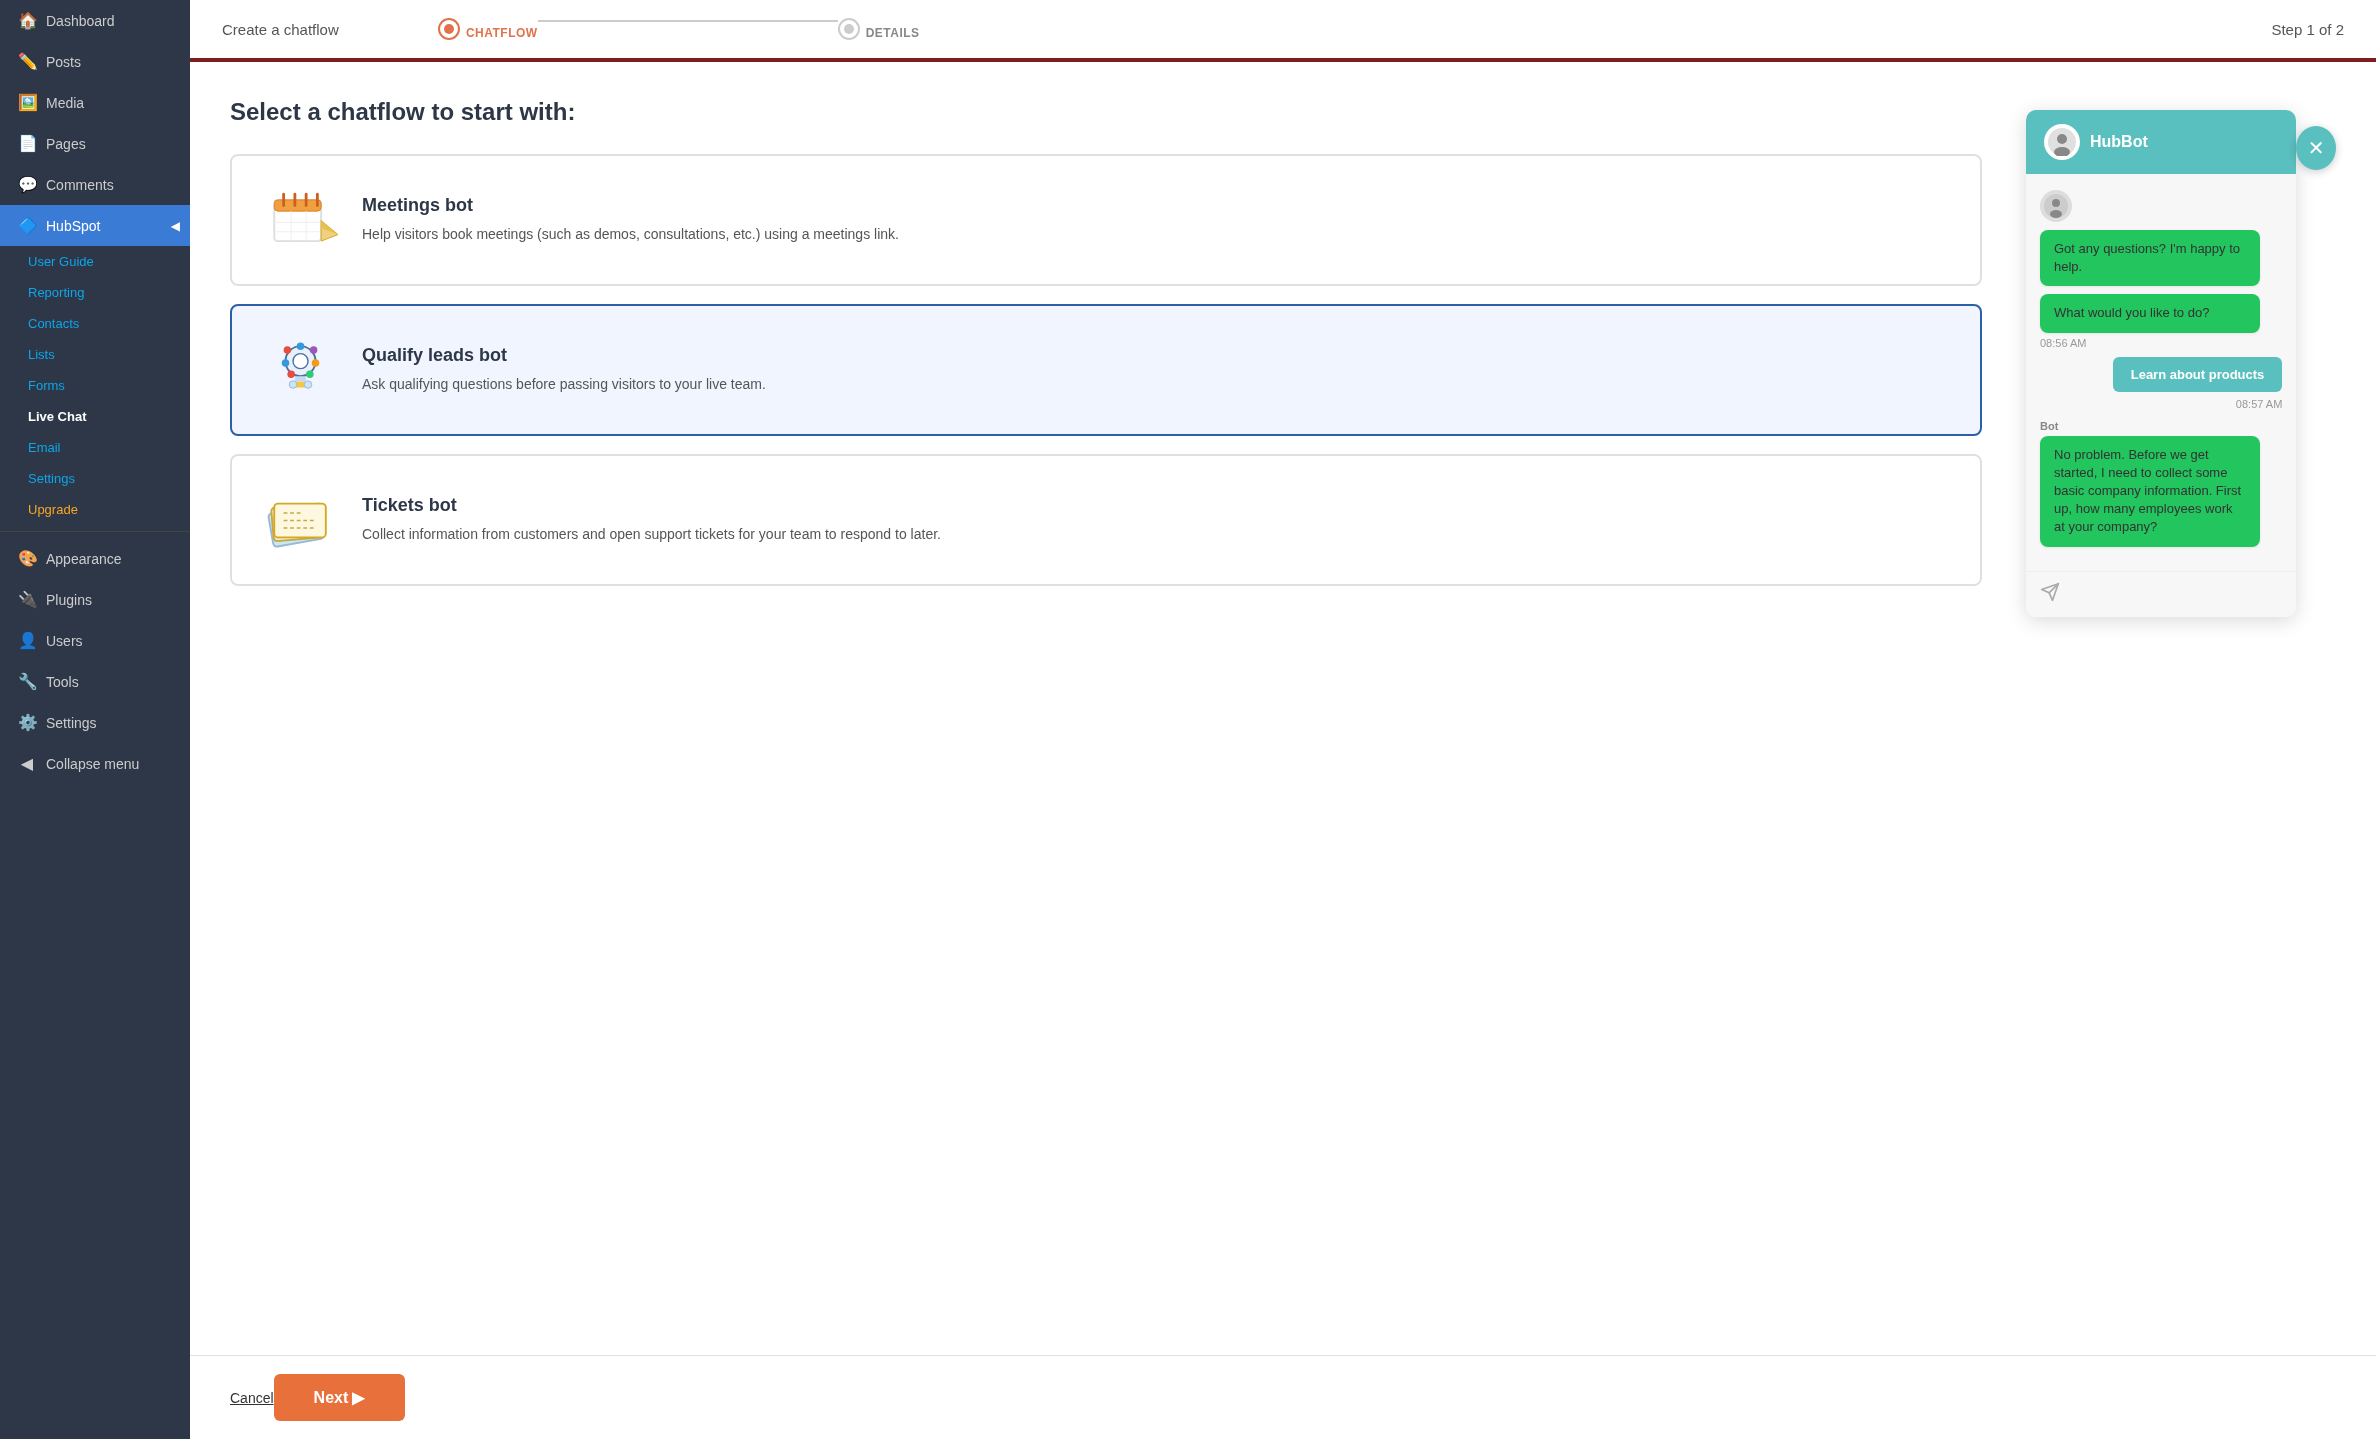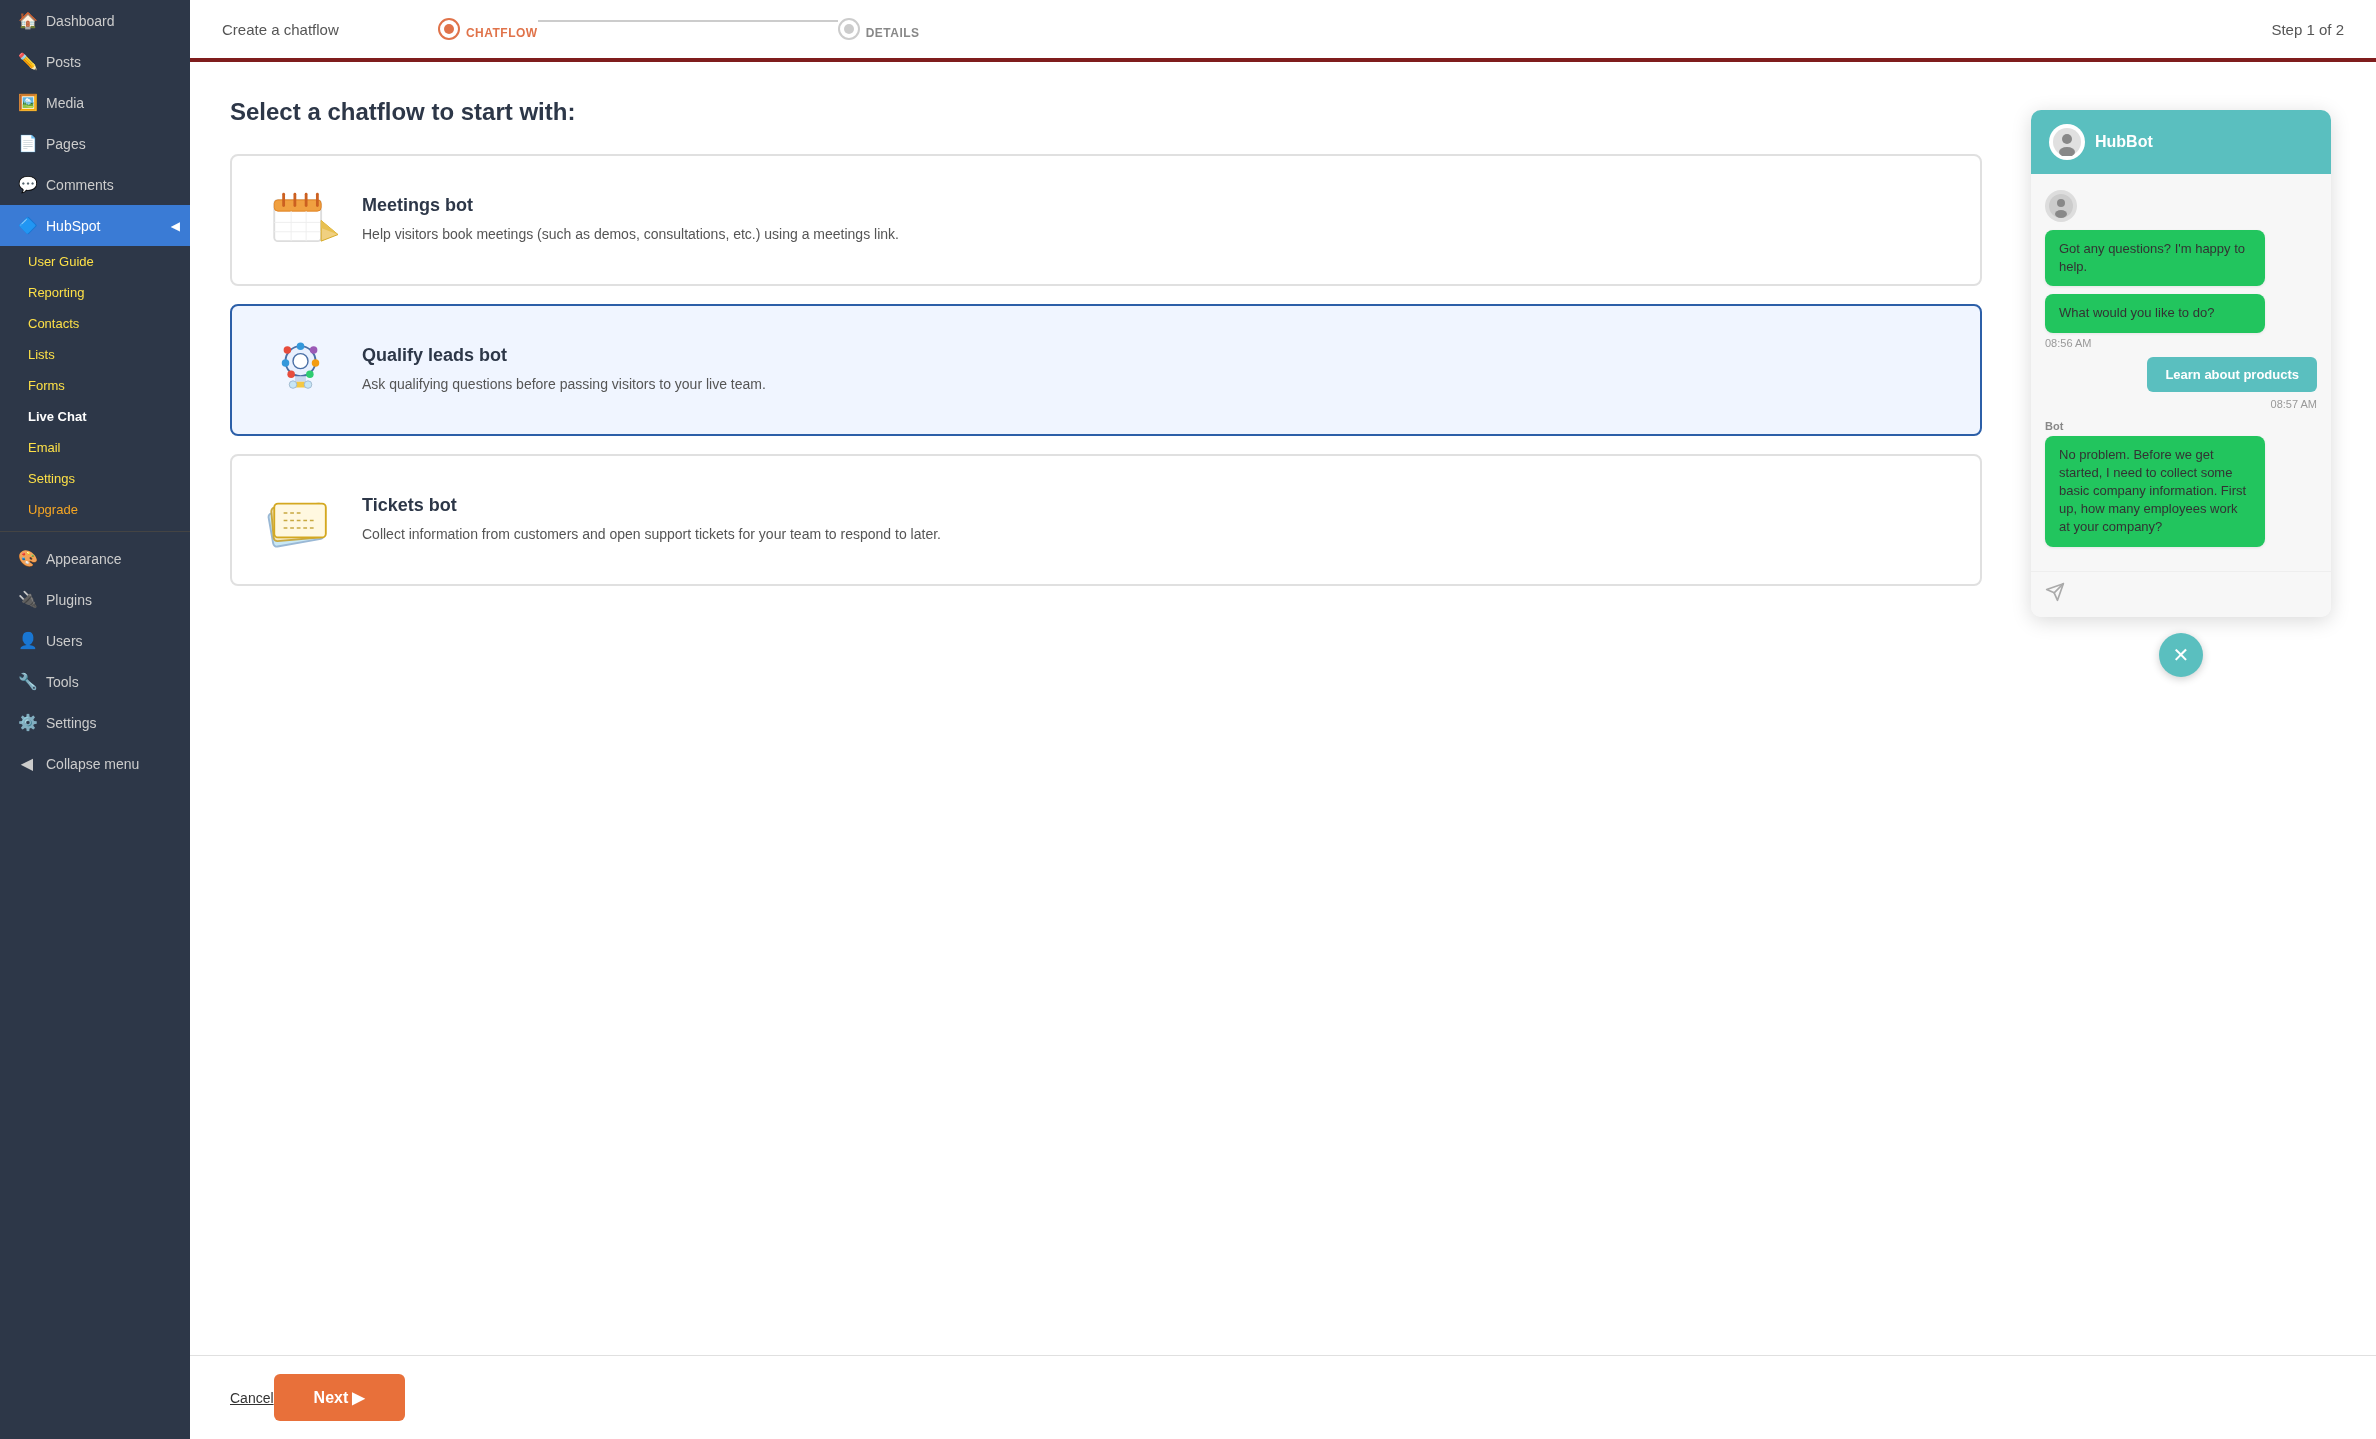--- a/index.html
+++ b/index.html
@@ -34,21 +34,21 @@
       font-size: 12px;
       color: #fff;
     }
     .sidebar-item .icon { width: 18px; text-align: center; font-size: 16px; }
     .sidebar-sub-item {
       display: flex;
       align-items: center;
       padding: 8px 18px 8px 28px;
       cursor: pointer;
       font-size: 13px;
-      color: #fde047;
+      color: #0ea5e9;
     }
     .sidebar-sub-item.bold { font-weight: 700; color: #fff; }
     .sidebar-sub-item.upgrade { color: #f6a623; }
     .sidebar-divider { border-top: 1px solid #444; margin: 6px 0; }
 
     
     .main {
       flex: 1;
       display: flex;
       flex-direction: column;
@@ -151,22 +151,21 @@
     .card-icon svg { width: 75px; height: 75px; }
     .card-body {}
     .card-title { font-size: 18px; font-weight: 700; color: #2d3748; margin-bottom: 8px; }
     .card-desc { font-size: 14px; color: #555; line-height: 1.5; }
 
     
     .right-panel {
       width: 310px;
       min-width: 310px;
       display: flex;
-      flex-direction: column;
-      align-items: center;
+      align-items: flex-start;
       padding-top: 12px;
       position: relative;
     }
     .chat-widget {
       width: 300px;
       border-radius: 10px;
       overflow: hidden;
       box-shadow: 0 4px 20px rgba(0,0,0,0.15);
       background: #f7f7f7;
     }

